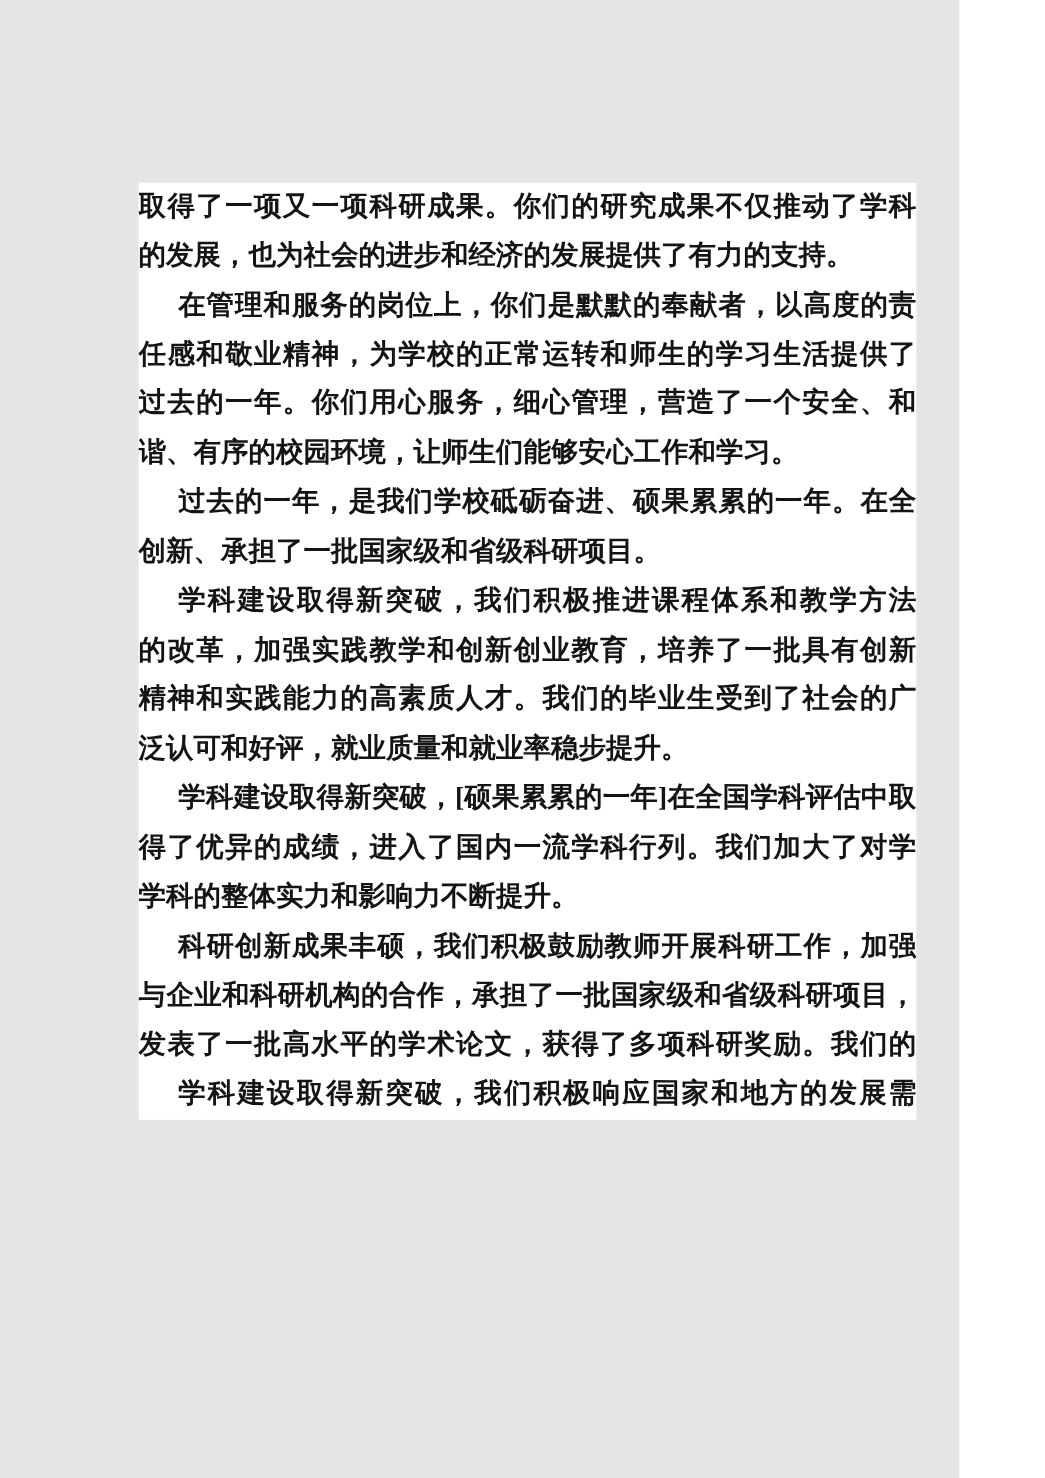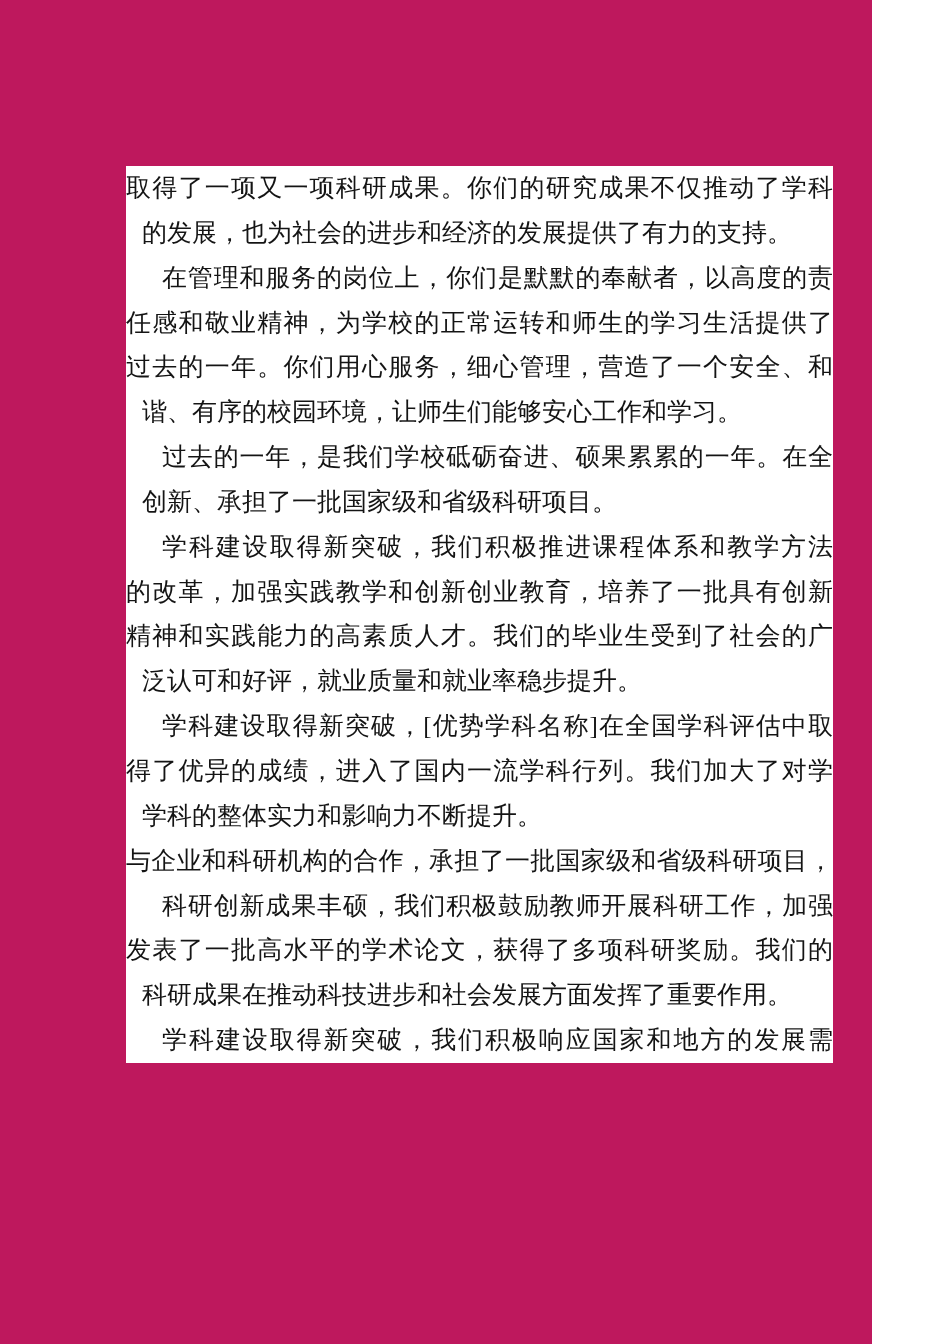--- a/index.html
+++ b/index.html
@@ -14,21 +14,22 @@
     position: relative;
     overflow: hidden;
     font-family: "Liberation Serif", serif;
   }
   .doc-page {
     position: absolute;
     left: 0;
     top: 0;
     width: 872px;
     height: 1344px;
-    background: #be185d;
+    background: #e5e5e5;
+    font-weight: bold;
   }
   .doc-body {
     position: absolute;
     left: 126px;
     top: 166px;
     width: 707px;
   }
   .paragraph {
     margin: 0;
     padding: 0;
@@ -39,21 +40,20 @@
     height: 44.85px;
     color: #141414;
     text-align: justify;
     text-align-last: justify;
     overflow: hidden;
     letter-spacing: 0;
   }
   .line.no-justify {
     text-align: left;
     text-align-last: left;
-    margin-left: 16px;
   }
   .line.indent {
     padding-left: 36px;
   }
 </style>
 </head>
 <body>
 
 <main class="doc-page">
   <section class="doc-body" style="background: rgb(255, 255, 255);">
@@ -72,27 +72,26 @@
         <div class="line indent" style="color: rgb(20, 20, 20);">过去的一年，是我们学校砥砺奋进、硕果累累的一年。在全</div>
         <div class="line no-justify" style="color: rgb(20, 20, 20);">创新、承担了一批国家级和省级科研项目。</div>
       </div>
       <div class="paragraph">
         <div class="line indent" style="color: rgb(20, 20, 20);">学科建设取得新突破，我们积极推进课程体系和教学方法</div>
         <div class="line" style="color: rgb(20, 20, 20);">的改革，加强实践教学和创新创业教育，培养了一批具有创新</div>
         <div class="line" style="color: rgb(20, 20, 20);">精神和实践能力的高素质人才。我们的毕业生受到了社会的广</div>
         <div class="line no-justify" style="color: rgb(20, 20, 20);">泛认可和好评，就业质量和就业率稳步提升。</div>
       </div>
       <div class="paragraph">
-        <div class="line indent" style="color: rgb(20, 20, 20);">学科建设取得新突破，[优势学科名称]在全国学科评估中取</div>
+        <div class="line indent" style="color: rgb(20, 20, 20);">学科建设取得新突破，[硕果累累的一年]在全国学科评估中取</div>
         <div class="line" style="color: rgb(20, 20, 20);">得了优异的成绩，进入了国内一流学科行列。我们加大了对学</div>
         <div class="line no-justify" style="color: rgb(20, 20, 20);">学科的整体实力和影响力不断提升。</div>
       </div>
       <div class="paragraph">
+        <div class="line indent" style="color: rgb(20, 20, 20);">科研创新成果丰硕，我们积极鼓励教师开展科研工作，加强</div>
         <div class="line" style="color: rgb(20, 20, 20);">与企业和科研机构的合作，承担了一批国家级和省级科研项目，</div>
-        <div class="line indent" style="color: rgb(20, 20, 20);">科研创新成果丰硕，我们积极鼓励教师开展科研工作，加强</div>
         <div class="line" style="color: rgb(20, 20, 20);">发表了一批高水平的学术论文，获得了多项科研奖励。我们的</div>
-        <div class="line no-justify" style="color: rgb(20, 20, 20);">科研成果在推动科技进步和社会发展方面发挥了重要作用。</div>
       </div>
       <div class="paragraph">
         <div class="line indent" style="color: rgb(20, 20, 20);">学科建设取得新突破，我们积极响应国家和地方的发展需</div>
       </div>
     </section>
 </main>
 
 </body></html>

